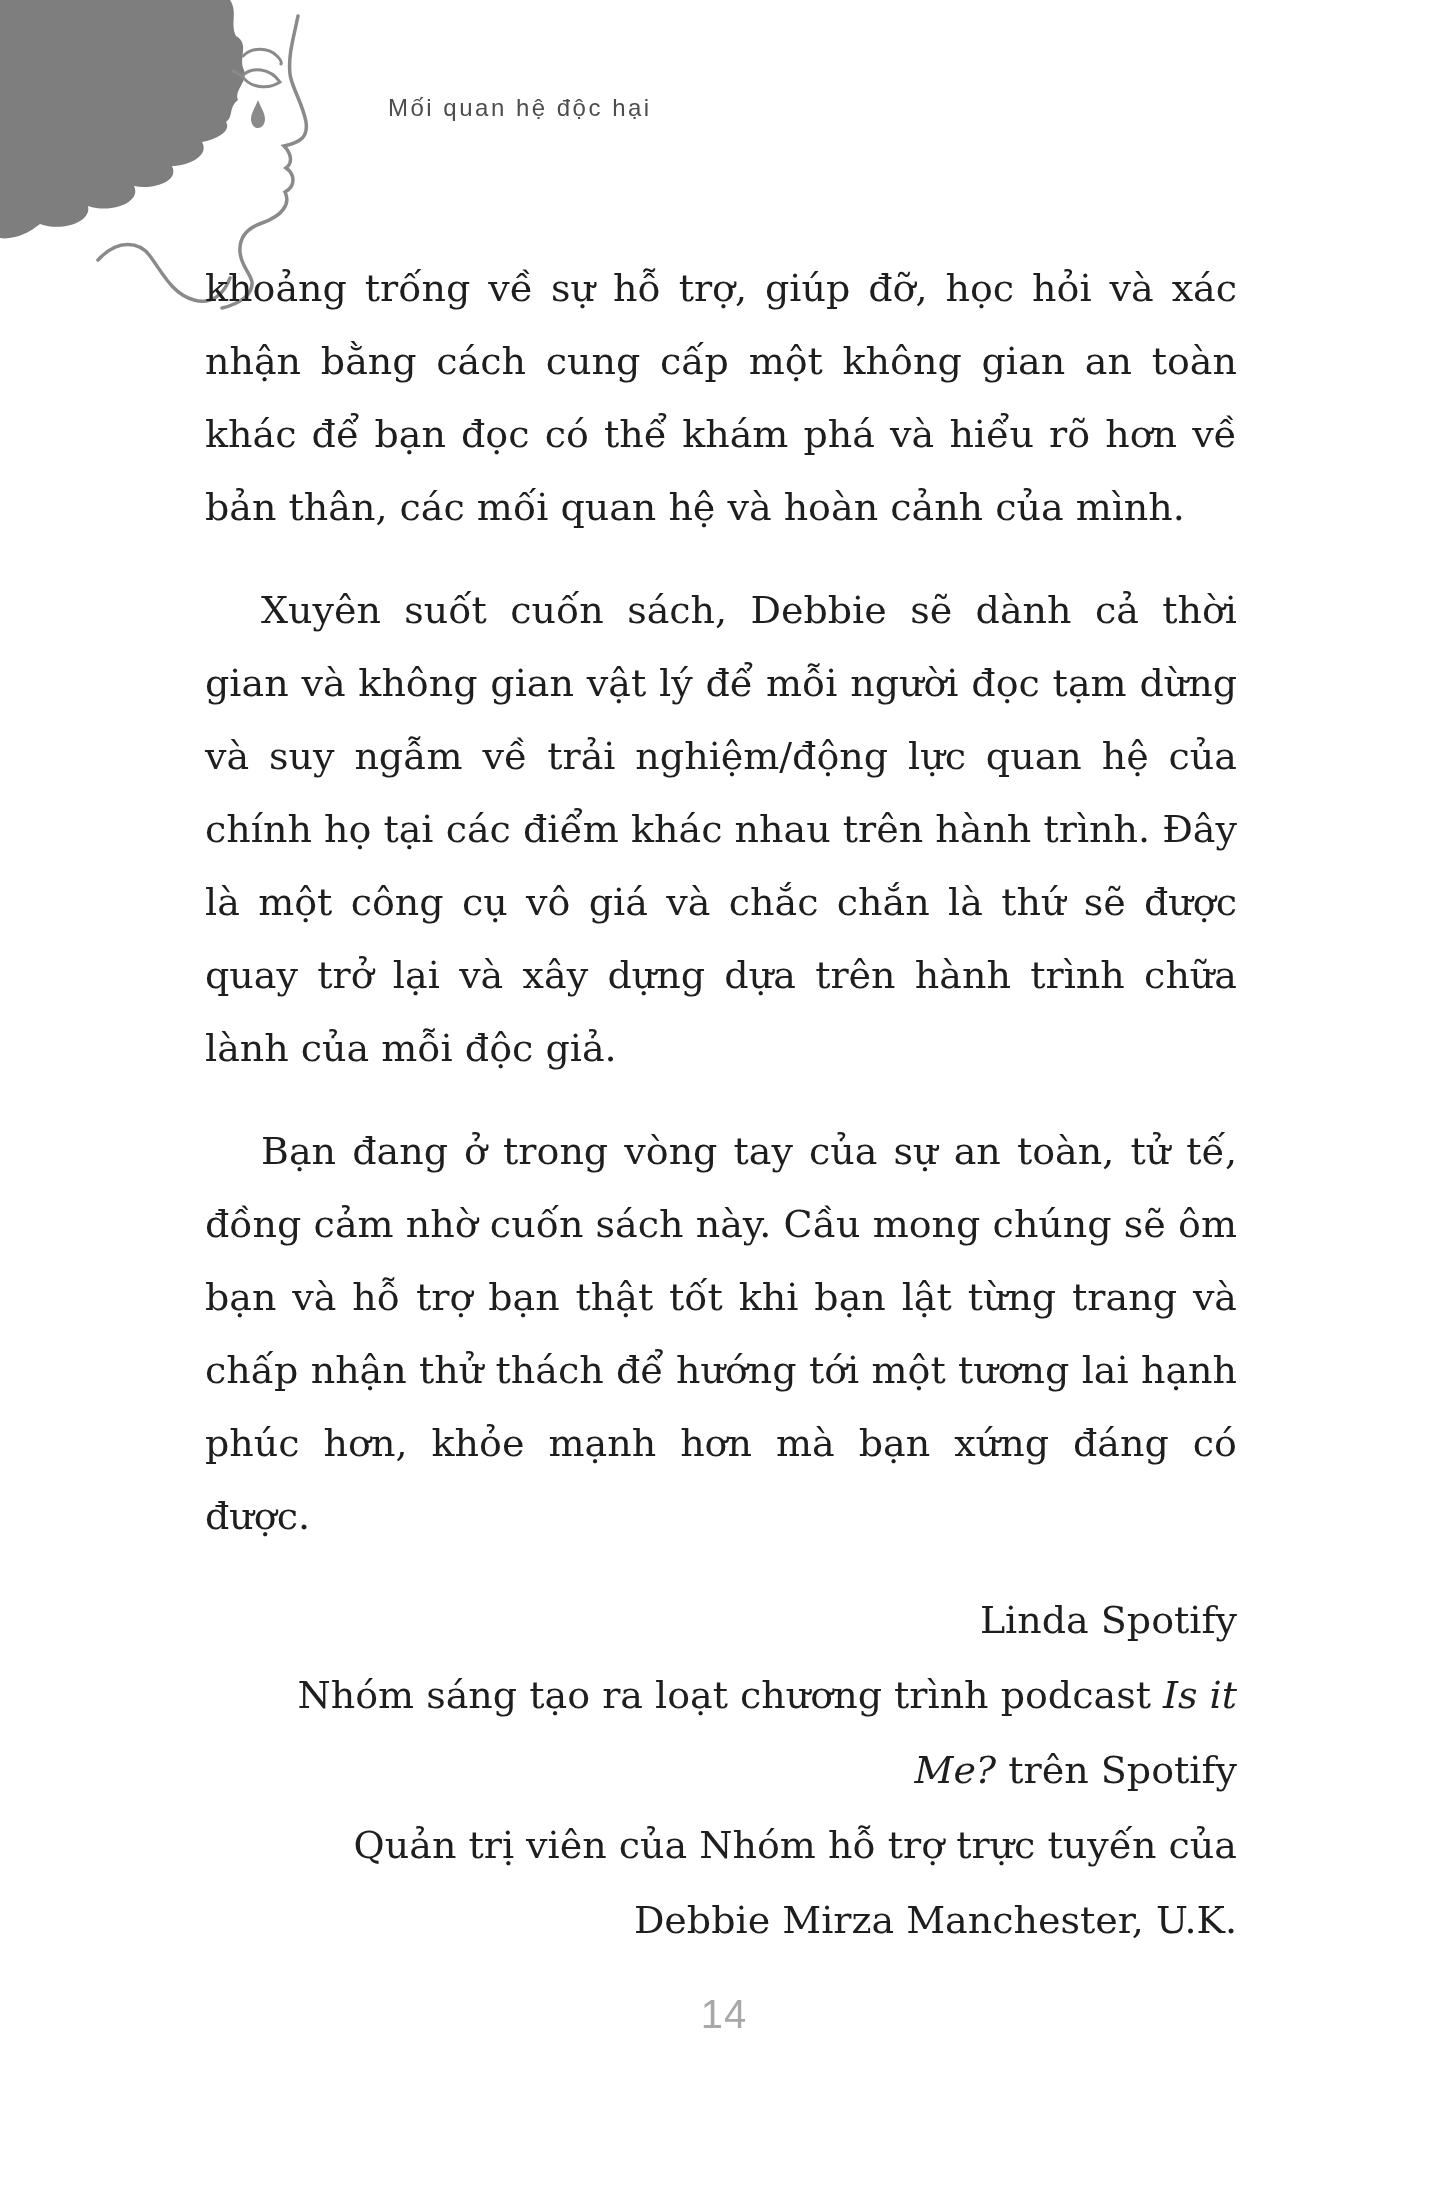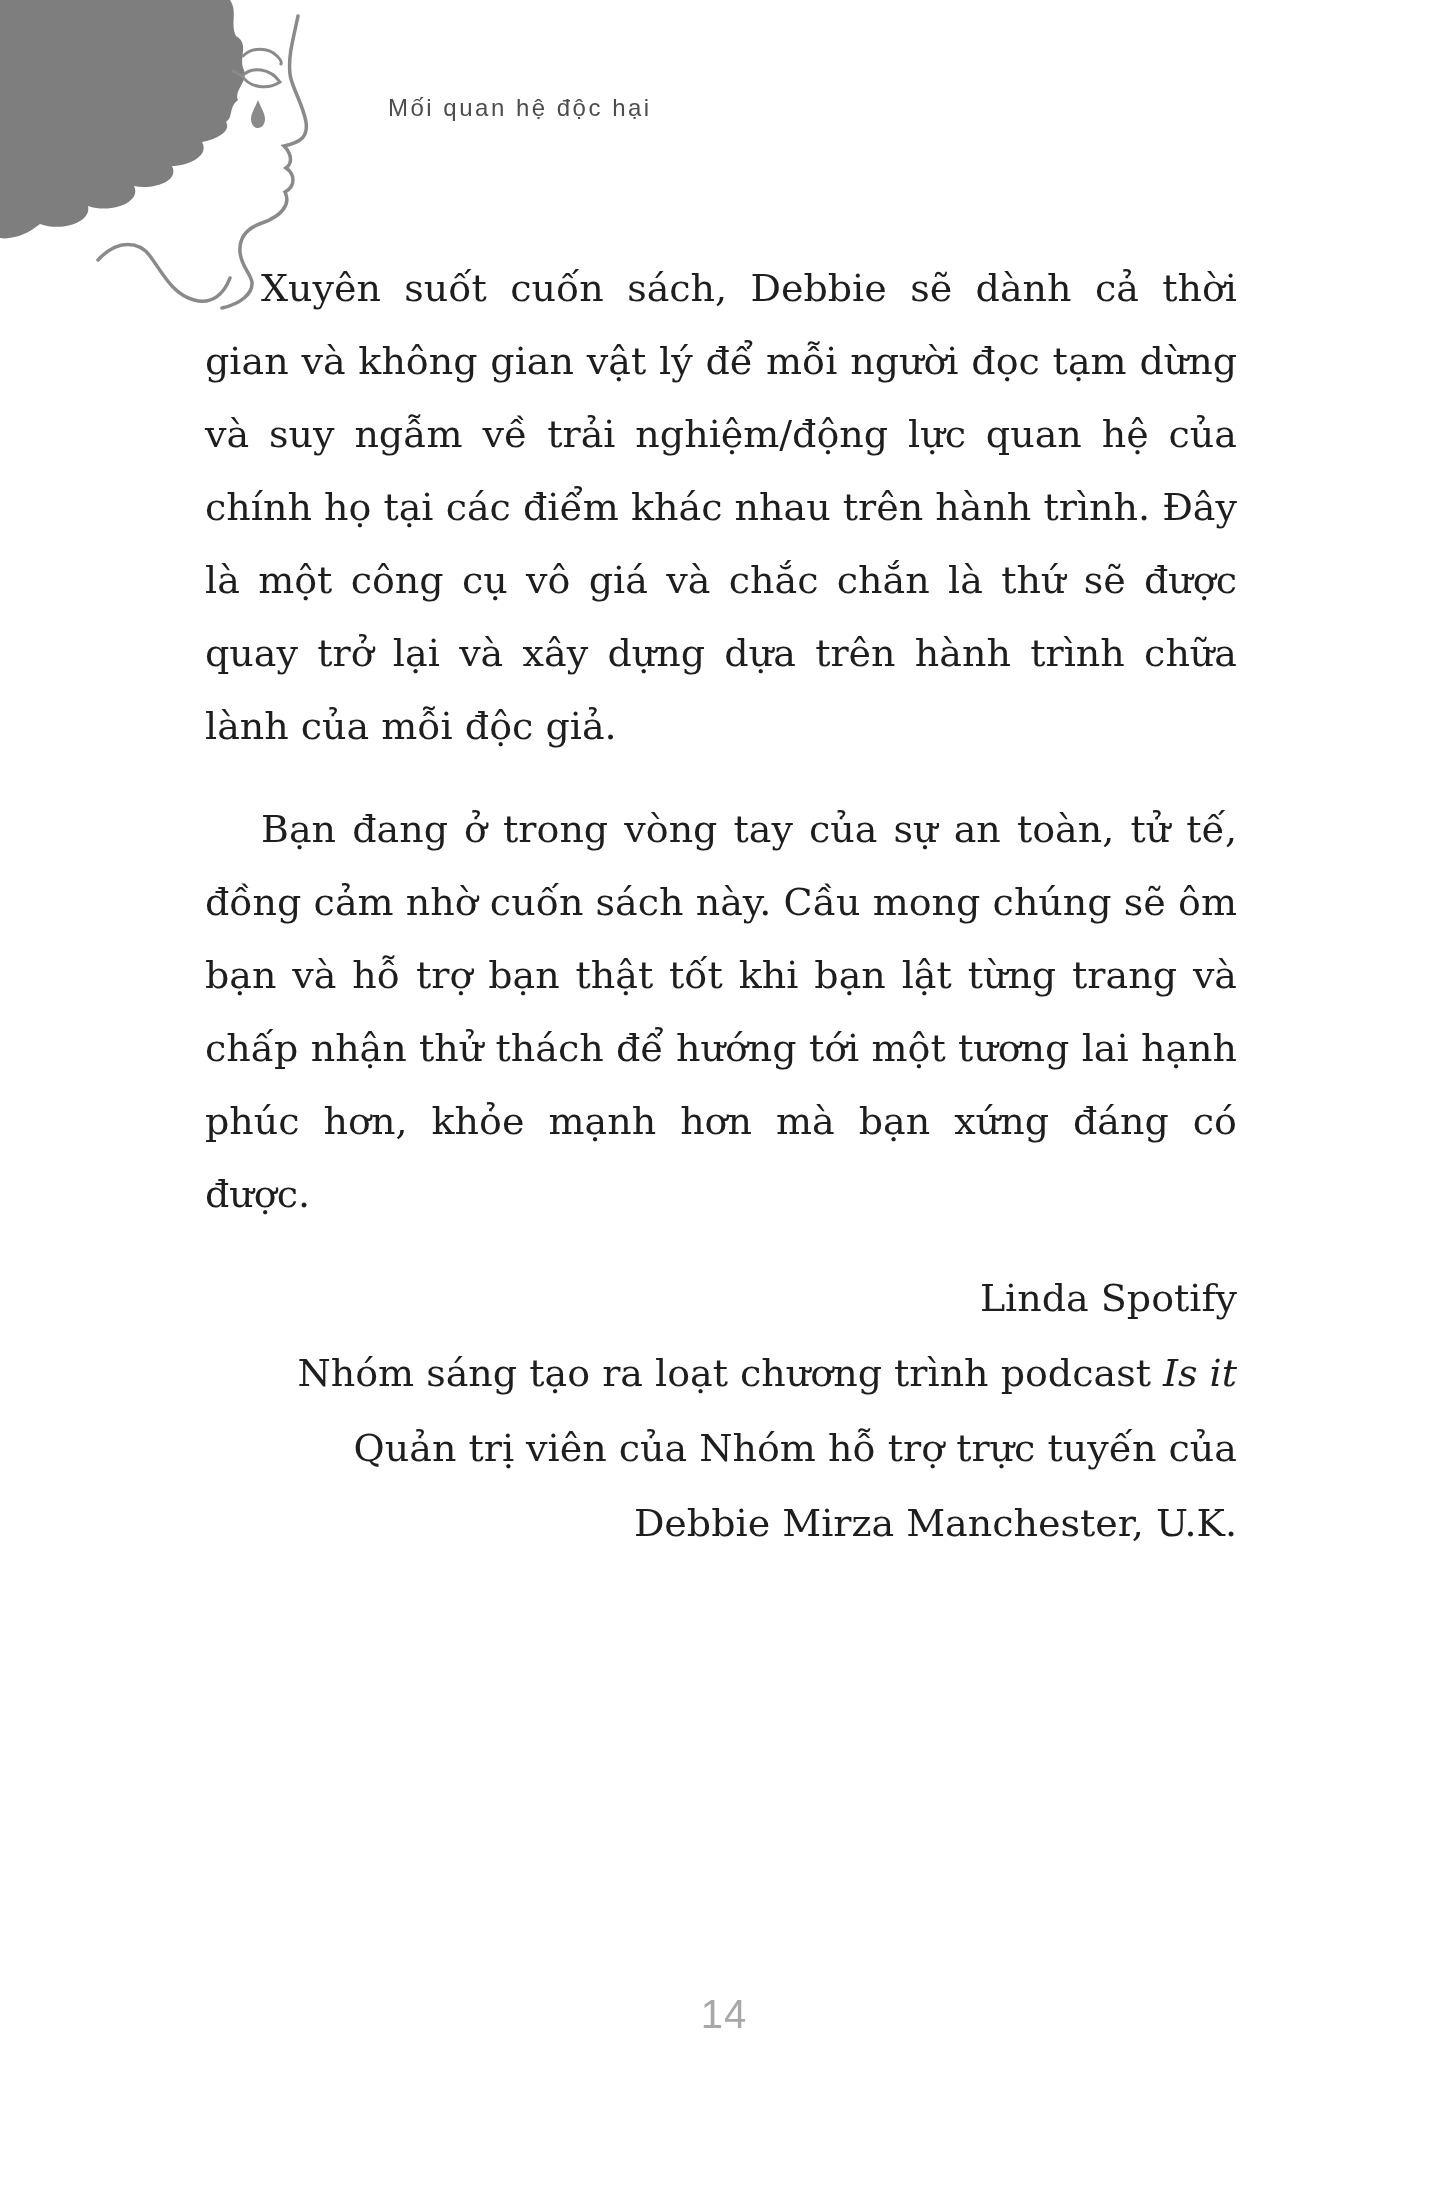--- a/index.html
+++ b/index.html
@@ -86,29 +86,33 @@
 
     <path fill="none" stroke="#8a8a8a" stroke-width="3" stroke-linecap="round" d="M280,82 C270,68 252,66 242,76 C250,88 268,90 280,82 Z"></path>
     <path fill="none" stroke="#8a8a8a" stroke-width="3" stroke-linecap="round" d="M242,76 L233,71"></path>
 
     <path fill="#8a8a8a" d="M258,100 C261,108 265,113 265,119 C265,124 262,128 258,128 C254,128 251,124 251,119 C251,113 255,108 258,100 Z"></path>
   </svg>
 
   <div class="running-title">Mối quan hệ độc hại</div>
 
   <div class="body-text">
+    <p>khoảng trống về sự hỗ trợ, giúp đỡ, học hỏi và xác nhận bằng cách cung cấp một không gian an toàn khác để bạn đọc có thể khám phá và hiểu rõ hơn về bản thân, các mối quan hệ và hoàn cảnh của mình.</p>
     <p class="indent">Xuyên suốt cuốn sách, Debbie sẽ dành cả thời gian và không gian vật lý để mỗi người đọc tạm dừng và suy ngẫm về trải nghiệm/động lực quan hệ của chính họ tại các điểm khác nhau trên hành trình. Đây là một công cụ vô giá và chắc chắn là thứ sẽ được quay trở lại và xây dựng dựa trên hành trình chữa lành của mỗi độc giả.</p>
     <p class="indent">Bạn đang ở trong vòng tay của sự an toàn, tử tế, đồng cảm nhờ cuốn sách này. Cầu mong chúng sẽ ôm bạn và hỗ trợ bạn thật tốt khi bạn lật từng trang và chấp nhận thử thách để hướng tới một tương lai hạnh phúc hơn, khỏe mạnh hơn mà bạn xứng đáng có được.</p>
 
     <div class="signature-block">
       <div class="signature-line">
         <span>Linda Spotify</span><span class="it"></span><span></span>
       </div>
       <div class="signature-line">
         <span>Nhóm sáng tạo ra loạt chương trình podcast </span><span class="it">Is it</span><span></span>
+      </div>
+      <div class="signature-line">
+        <span></span><span class="it">Me?</span><span> trên Spotify</span>
       </div>
       <div class="signature-line">
         <span>Quản trị viên của Nhóm hỗ trợ trực tuyến của</span><span class="it"></span><span></span>
       </div>
       <div class="signature-line">
         <span>Debbie Mirza Manchester, U.K.</span><span class="it"></span><span></span>
       </div>
     </div>
   </div>
 

